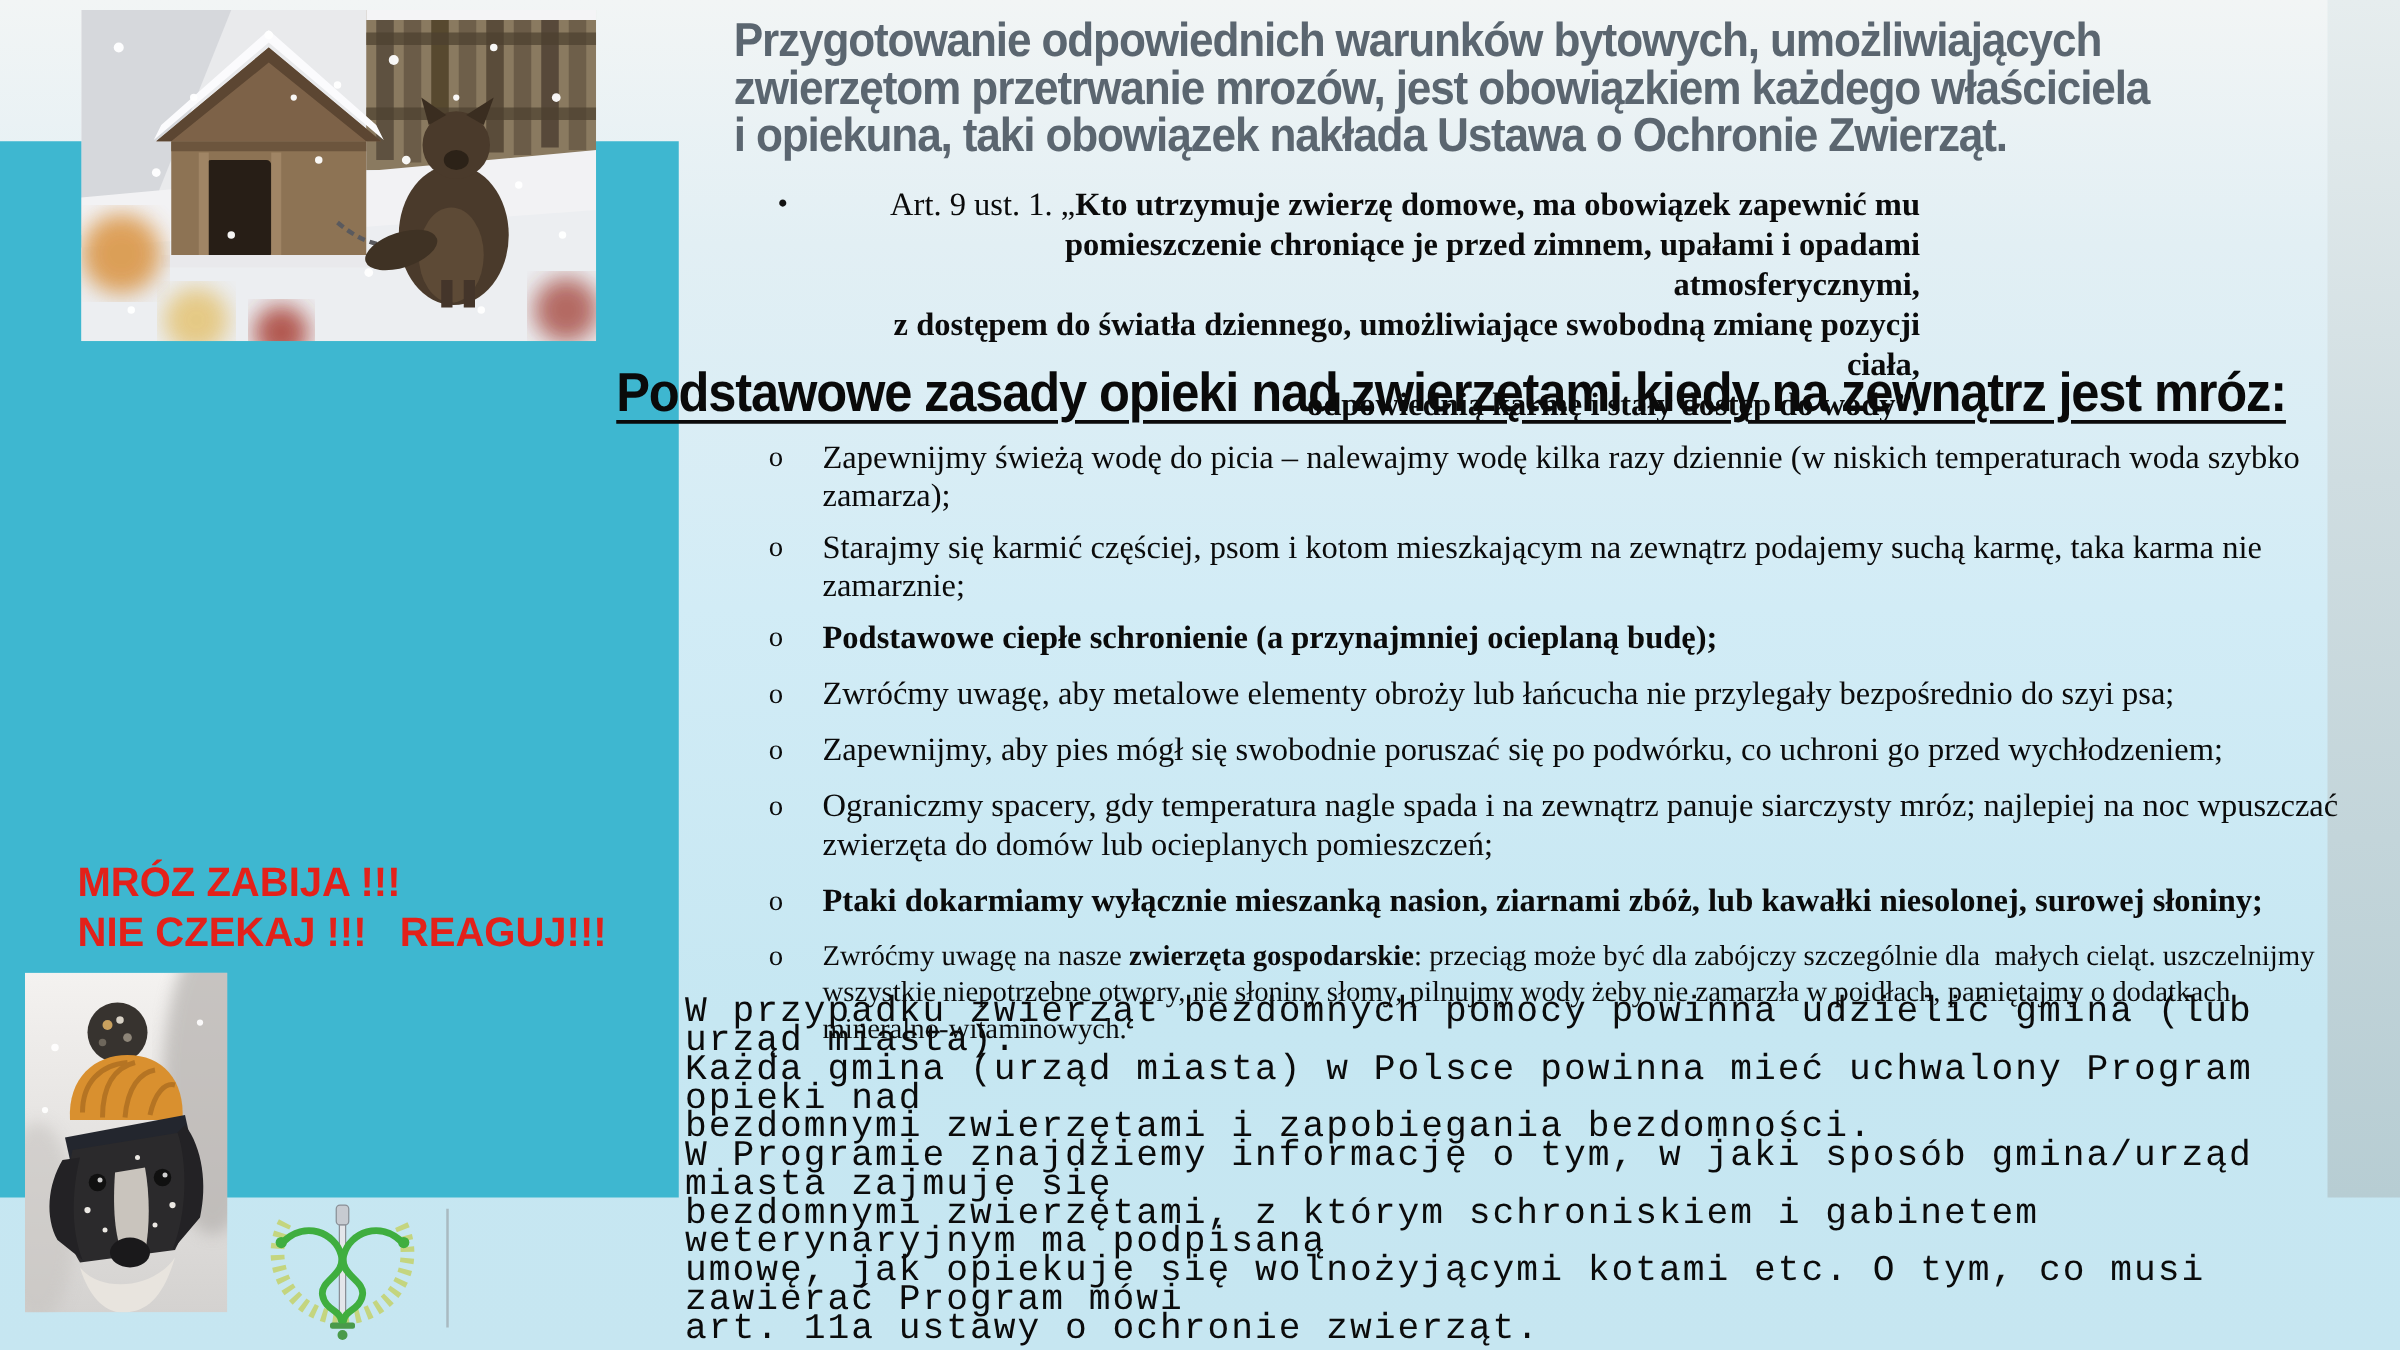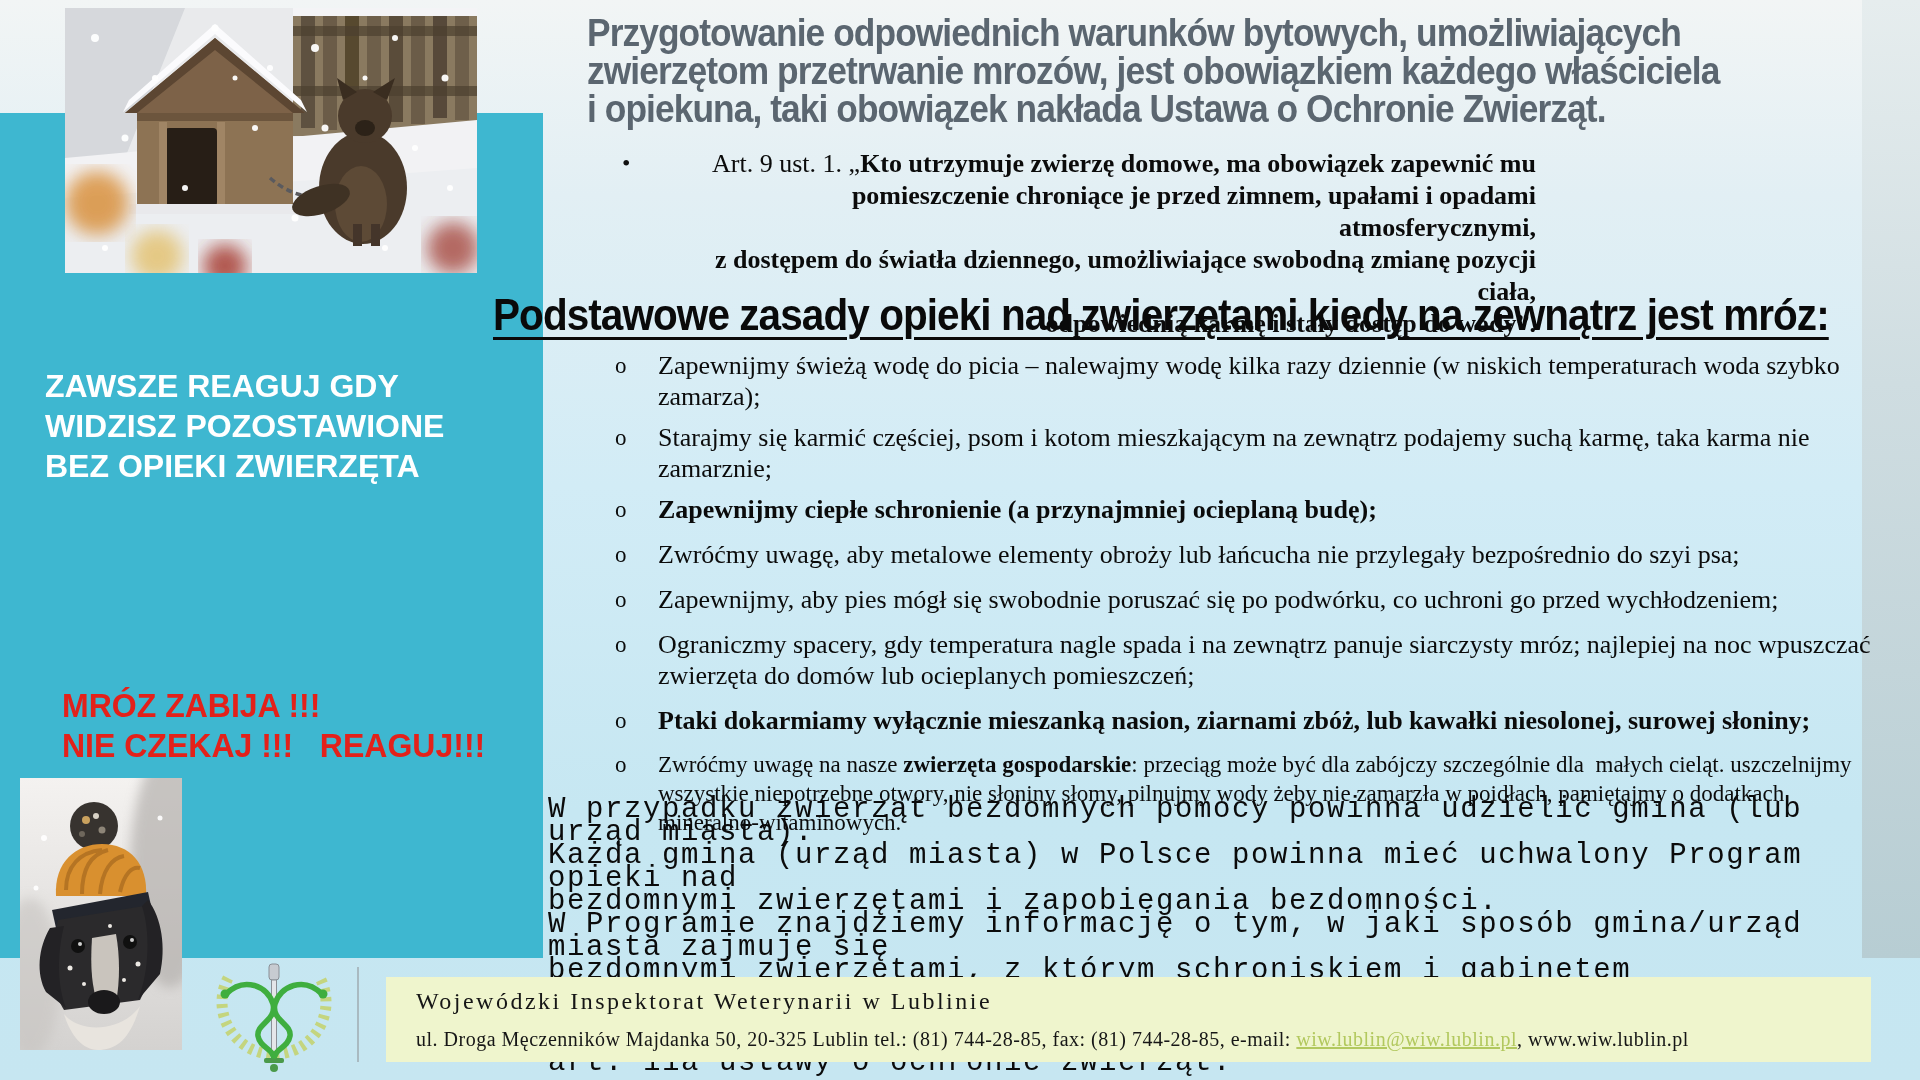--- a/index.html
+++ b/index.html
@@ -210,23 +210,20 @@
         <circle cx="64" cy="206" r="2" fill="#ece9e4"></circle>
           <circle cx="104" cy="202" r="2" fill="#ece9e4"></circle>
         <circle cx="90" cy="148" r="2" fill="#ece9e4"></circle>
       </g>
       <circle cx="24" cy="60" r="3" fill="#ffffff" opacity=".9"></circle>
       <circle cx="140" cy="40" r="2.5" fill="#ffffff" opacity=".9"></circle>
       <circle cx="16" cy="110" r="2.5" fill="#ffffff" opacity=".9"></circle>
     </svg>
   </div>
 
-  <div class="abs alert-text pre">ZAWSZE REAGUJ GDY
-WIDZISZ POZOSTAWIONE
-BEZ OPIEKI ZWIERZĘTA</div>
   <div class="abs warning-text pre">MRÓZ ZABIJA !!!
 NIE CZEKAJ !!!   REAGUJ!!!</div>
 
   <div class="abs intro-heading pre">Przygotowanie odpowiednich warunków bytowych, umożliwiających
 zwierzętom przetrwanie mrozów, jest obowiązkiem każdego właściciela
 i opiekuna, taki obowiązek nakłada Ustawa o Ochronie Zwierząt.</div>
 
   <div class="abs law-bullet-marker">•</div>
   <div class="abs law-text pre"><span>Art. 9 ust. 1. „</span><span class="bold pre">Kto utrzymuje zwierzę domowe, ma obowiązek zapewnić mu
 pomieszczenie chroniące je przed zimnem, upałami i opadami atmosferycznymi,
@@ -239,21 +236,21 @@
     <div class="rule">
       <span class="marker">o</span>
       <span class="rtext">Zapewnijmy świeżą wodę do picia – nalewajmy wodę kilka razy dziennie (w niskich temperaturach woda szybko zamarza);</span>
     </div>
     <div class="rule">
       <span class="marker">o</span>
       <span class="rtext">Starajmy się karmić częściej, psom  i kotom mieszkającym na zewnątrz podajemy suchą karmę, taka karma nie zamarznie;</span>
     </div>
     <div class="rule bold-rule gap">
       <span class="marker">o</span>
-      <span class="rtext">Zapewnijmy ciepłe schronienie (a przynajmniej ocieplaną budę);</span>
+      <span class="rtext">Podstawowe ciepłe schronienie (a przynajmniej ocieplaną budę);</span>
     </div>
     <div class="rule gap">
       <span class="marker">o</span>
       <span class="rtext">Zwróćmy uwagę, aby metalowe elementy obroży lub łańcucha nie przylegały bezpośrednio do szyi psa;</span>
     </div>
     <div class="rule gap">
       <span class="marker">o</span>
       <span class="rtext">Zapewnijmy, aby pies mógł się swobodnie poruszać się po podwórku, co uchroni go przed wychłodzeniem;</span>
     </div>
     <div class="rule gap">
@@ -291,18 +288,14 @@
         <path d="M28,34 C46,16 70,26 75,44 C79,60 58,64 60,76 C62,88 74,88 75,96"></path>
         <path d="M124,34 C106,16 82,26 77,44 C73,60 94,64 92,76 C90,88 78,88 77,96"></path>
       </g>
       <circle cx="27" cy="34" r="4.5" fill="#3fae3f"></circle>
       <circle cx="125" cy="34" r="4.5" fill="#3fae3f"></circle>
     </svg>
   </div>
 
   <div class="abs footer-divider"></div>
 
-  <div class="abs footer-bar">
-    <div class="footer-org">Wojewódzki Inspektorat Weterynarii w Lublinie</div>
-    <div class="footer-address"><span>ul. Droga Męczenników Majdanka 50, 20-325 Lublin tel.: (81) 744-28-85, fax: (81) 744-28-85, e-mail: </span><a href="#">wiw.lublin@wiw.lublin.pl</a><span>, www.wiw.lublin.pl</span></div>
-  </div>
 
 </div>
 
 </body></html>

